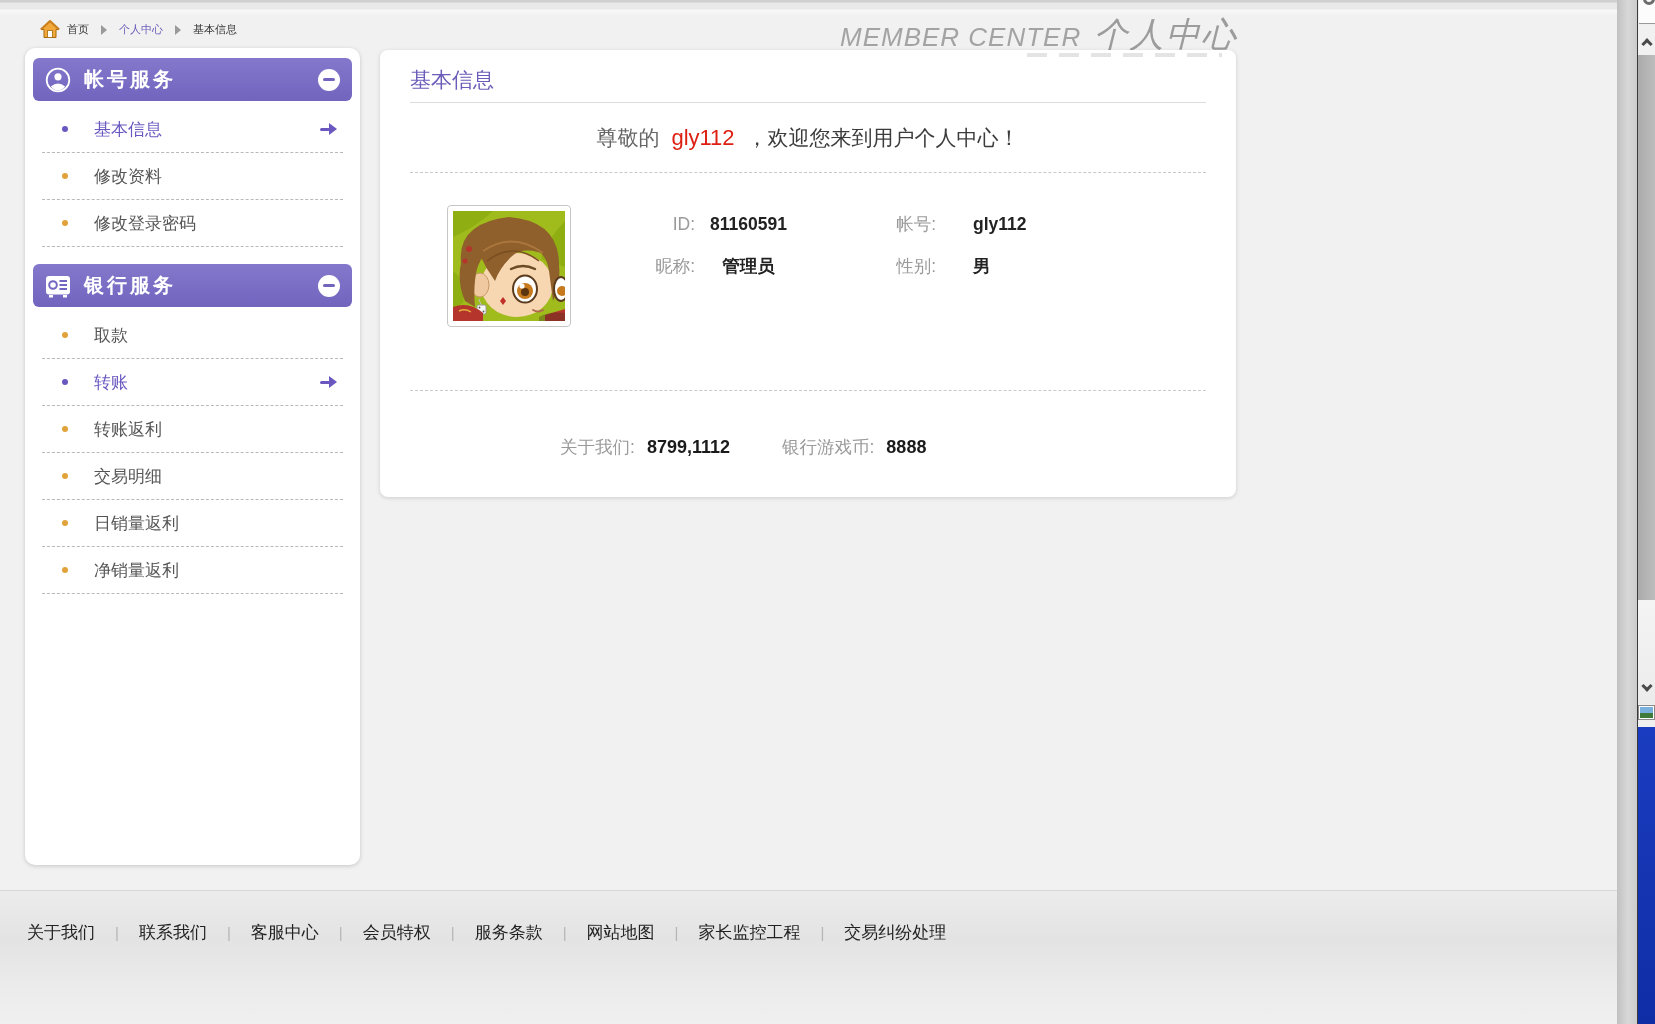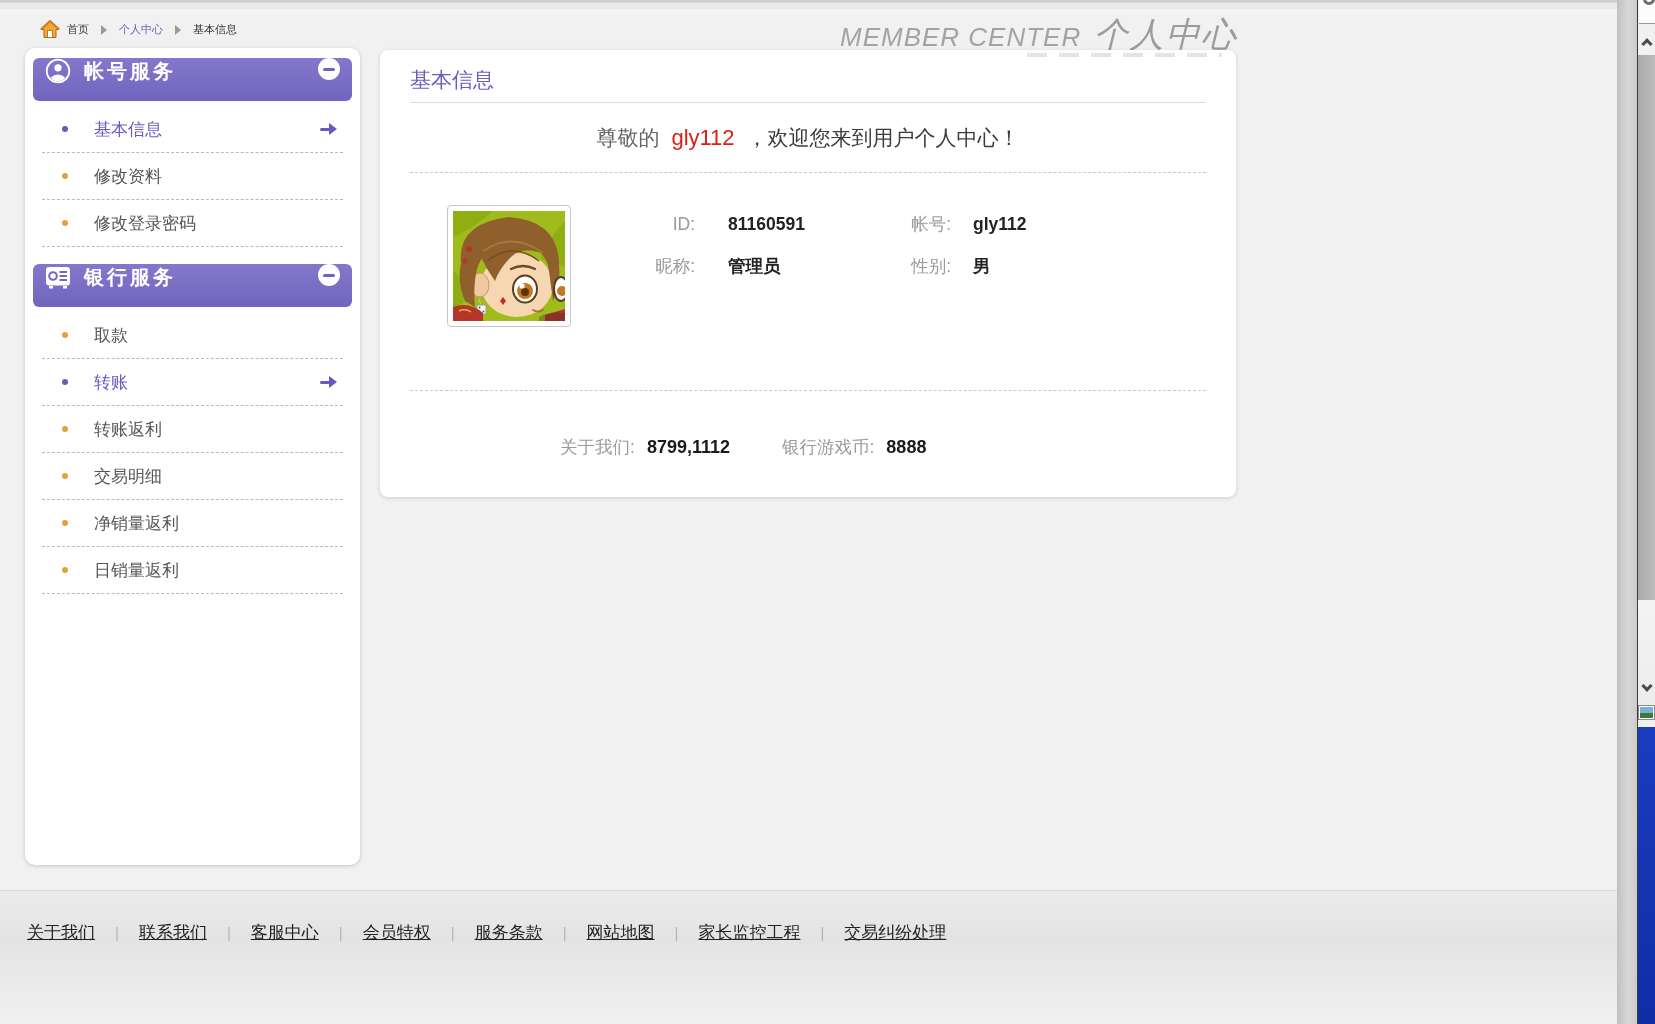--- a/index.html
+++ b/index.html
@@ -20,21 +20,21 @@
 
   
   .member-center { position:absolute; left:840px; top:12px; width:375px; text-align:right; font-style:italic; color:#a3a3a3; white-space:nowrap; }
   .mc-en { font-size:26px; letter-spacing:1px;margin-top:8px; }
   .mc-zh { font-size:34px; margin-left:8px; color:#9c9c9c; letter-spacing:2px; }
 
   
   .sidebar { position:absolute; left:25px; top:48px; width:335px; height:817px; background:#fff; border-radius:10px;
     box-shadow:0 1px 4px rgba(0,0,0,.18); }
   .side-header { margin:10px 8px 5px 8px; height:43px; border-radius:6px;
-    background:linear-gradient(180deg,#8478cc,#7164be); display:flex; padding:0 12px;
+    background:linear-gradient(180deg,#8478cc,#7164be); display:flex; align-items:center; padding:0 12px;
     color:#fff; cursor:pointer; }
   .side-header + .menu { margin-top:0; }
   .side-header .hicon { width:26px; height:26px; display:flex; align-items:center; justify-content:center; }
   .side-title { font-size:20px; font-weight:bold; letter-spacing:3px; margin-left:13px; }
   .collapse { margin-left:auto; width:22px; height:22px; border-radius:50%; background:#fff; display:flex; align-items:center; justify-content:center; cursor:pointer; }
   .collapse i { display:block; width:12px; height:3px; background:#7064bd; border-radius:2px; }
   .menu { list-style:none; margin:0 17px; }
   .menu li { height:47px; display:flex; align-items:center; border-bottom:1px dashed #b9b9b9; padding:0 6px 0 20px; cursor:pointer; }
   .dot { width:6px; height:6px; border-radius:50%; background:#e2a23b; flex:0 0 auto; }
   .mi-label { margin-left:26px; font-size:17px; color:#555; }
@@ -59,33 +59,33 @@
   .dash-div { position:absolute; left:30px; right:30px; border-top:1px dashed #c9c9c9; }
   .div1 { top:122px; } .div2 { top:340px; }
   .avatar-box { position:absolute; left:67px; top:155px; width:124px; height:122px; background:#fff;
     border:1px solid #c6c6c6; border-radius:4px; padding:5px; }
   .avatar-box svg { display:block; }
   .fcol { position:absolute; top:153px; line-height:42px; font-size:17.5px; white-space:nowrap; }
   .fcol div { height:42px; }
   .flab { color:#9a9a9a; text-align:right; }
   .fval { color:#222; font-weight:bold; }
   .lab1 { left:150px; width:165px; }
-  .val1 { left:348px; }
-  .lab2 { left:456px; width:115px; }
+  .val1 { left:330px;text-align:center; }
+  .lab2 { left:441px; width:115px; }
   .val2 { left:593px; }
   .wallet { position:absolute; left:180px; top:385px; font-size:17.5px; display:flex; align-items:baseline; white-space:nowrap; }
   .wallet .wlab { color:#9a9a9a; }
   .wallet .wval { color:#1a1a1a; font-weight:bold; margin-left:12px; font-size:18px; }
   .wallet .wlab.second { margin-left:52px; }
 
   
   .footer { position:absolute; left:0; top:890px; width:1617px; height:134px; border-top:1px solid #d8d8d8;
     background:linear-gradient(180deg,#ececec 0,#e3e3e3 48px,#ebebeb 95px,#f0f0f0 134px); }
   .footer-links { position:absolute; left:27px; top:30px; display:flex; align-items:center; font-size:17px; color:#222; white-space:nowrap; }
-  .flink { cursor:pointer;text-decoration:underline; }
+  .flink { cursor:pointer; }
   .fsep { color:#b5b5b5; margin:0 20px; font-size:15px; }
 
   
   .scroll-track { position:absolute; left:1617px; top:0; width:20px; height:1024px;
     background:linear-gradient(90deg,#c1c1c1,#d8d8d8 55%,#cccccc); cursor:pointer; }
   .right-col { position:absolute; left:1637px; top:0; width:18px; height:1024px; background:#efefef; border-left:1px solid #3a3a3a; }
   .rc-topbox { position:absolute; left:1px; top:0; width:17px; height:24px; background:#fcfcfc; border-bottom:1px solid #9a9a9a; overflow:hidden; }
   .rc-ring { position:absolute; left:4px; top:-7px; width:12px; height:12px; border:3px solid #6d6d6d; border-radius:50%; }
   .rc-band { position:absolute; left:1px; top:25px; width:17px; height:30px; background:#f1f1f1; }
   .rc-caret-up { position:absolute; left:5px; top:40px; width:8px; height:8px; border-top:3px solid #4a4a4a; border-right:3px solid #4a4a4a; transform:rotate(-45deg); }
@@ -188,26 +188,26 @@
         <span class="mi-label">转账返利</span>
 
       </li>
       <li>
         <span class="dot"></span>
         <span class="mi-label">交易明细</span>
 
       </li>
       <li>
         <span class="dot"></span>
+        <span class="mi-label">日销量返利</span>
+
+      </li>
+      <li>
+        <span class="dot"></span>
         <span class="mi-label">净销量返利</span>
-
-      </li>
-      <li>
-        <span class="dot"></span>
-        <span class="mi-label">日销量返利</span>
 
       </li>
     </ul>
   </div>
 
   <div class="main-card">
     <div class="card-deco"></div>
     <div class="card-title">基本信息</div>
     <div class="title-rule"></div>
 

